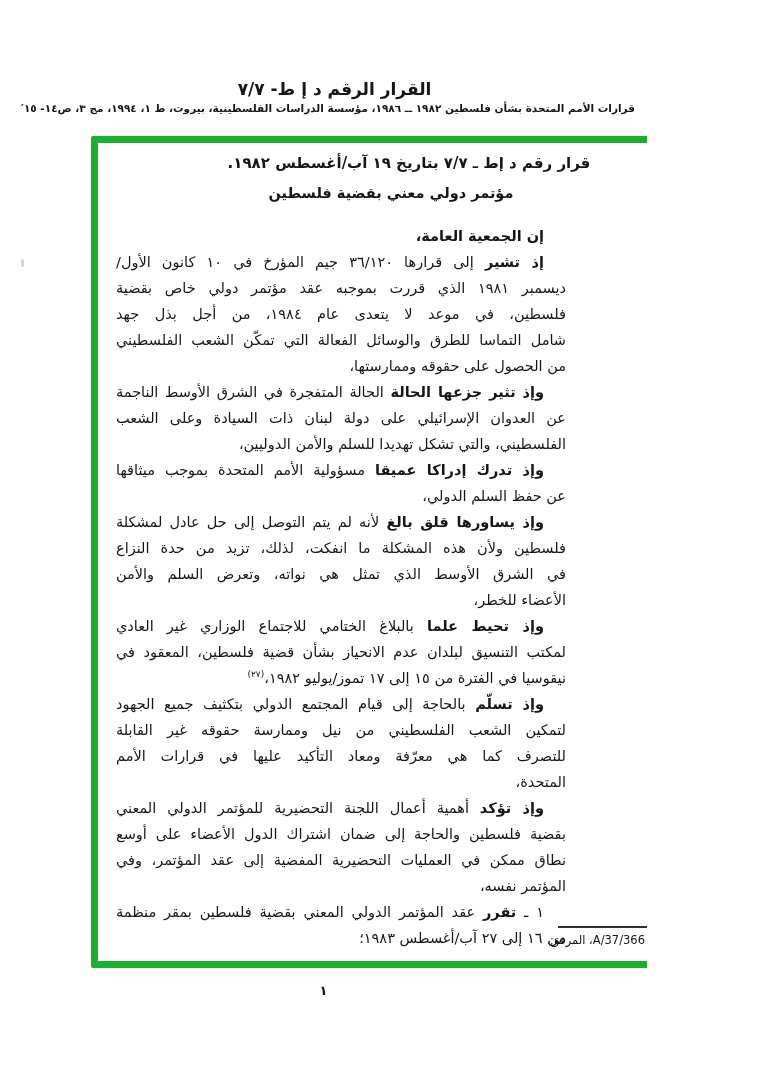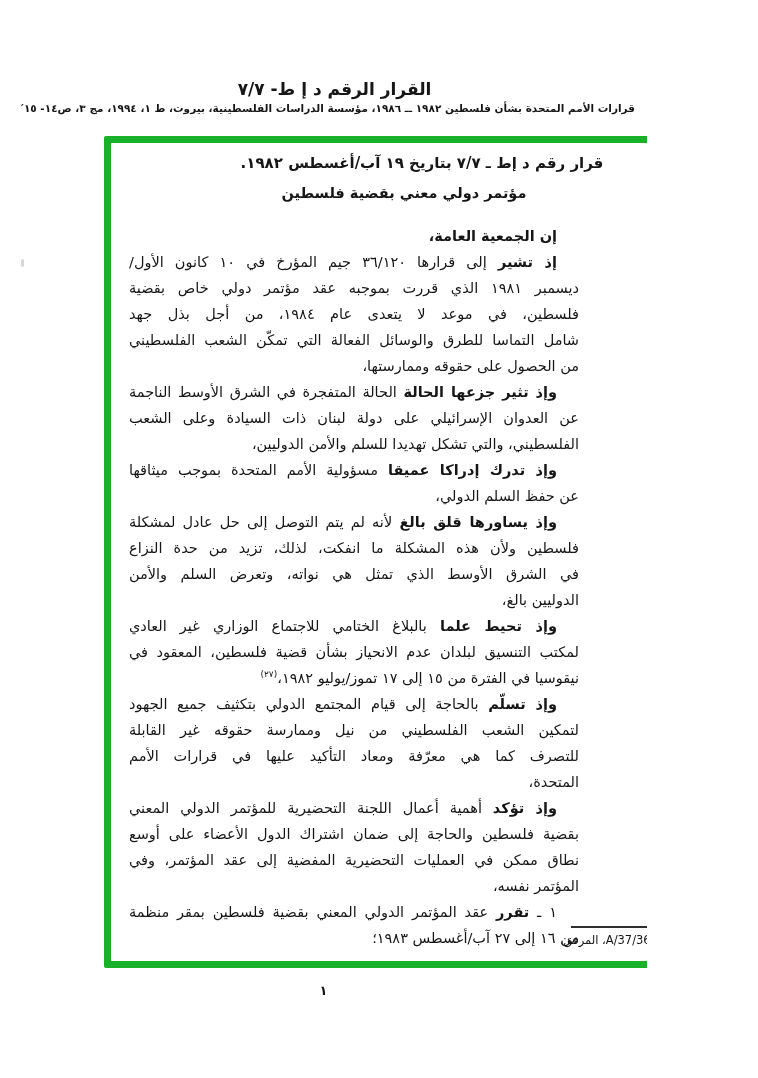--- a/index.html
+++ b/index.html
@@ -17,21 +17,21 @@
     letter-spacing:0.2px;
   }
   .header-subtitle {
     position:absolute; top:101px; right:12px;
     direction:rtl; font-weight:bold; font-size:10.5px; line-height:14px;
     white-space:nowrap;
   }
 
   
   .doc-box {
-    position:absolute; left:104px; top:136px; width:600px; height:832px;
+    position:absolute; left:91px; top:136px; width:600px; height:832px;
     border:7px solid var(--green,#17b22a); border-radius:2px;
     box-sizing:border-box; background:#ffffff;
   }
   .doc-h1 {
     margin:8px 10px 0; direction:rtl; text-align:center;
     padding-left:36px; box-sizing:border-box;
     font-weight:bold; font-size:15px; line-height:24px;
   }
   .doc-h2 {
     margin:7px 6px 0; direction:rtl; text-align:center;
@@ -100,21 +100,21 @@
           <div class="line last">الفلسطيني، والتي تشكل تهديدا للسلم والأمن الدوليين،</div>
         </div>
         <div class="para">
           <div class="line first"><b>وإذ تدرك إدراكا عميقا</b> مسؤولية الأمم المتحدة بموجب ميثاقها</div>
           <div class="line last">عن حفظ السلم الدولي،</div>
         </div>
         <div class="para">
           <div class="line first"><b>وإذ يساورها قلق بالغ</b> لأنه لم يتم التوصل إلى حل عادل لمشكلة</div>
           <div class="line">فلسطين ولأن هذه المشكلة ما انفكت، لذلك، تزيد من حدة النزاع</div>
           <div class="line">في الشرق الأوسط الذي تمثل هي نواته، وتعرض السلم والأمن</div>
-          <div class="line last">الدوليين بالغ،</div>
+          <div class="line last">الأعضاء للخطر،</div>
         </div>
         <div class="para">
           <div class="line first"><b>وإذ تحيط علما</b> بالبلاغ الختامي للاجتماع الوزاري غير العادي</div>
           <div class="line">لمكتب التنسيق لبلدان عدم الانحياز بشأن قضية فلسطين، المعقود في</div>
           <div class="line last">نيقوسيا في الفترة من ١٥ إلى ١٧ تموز/يوليو ١٩٨٢،<sup>(٢٧)</sup></div>
         </div>
         <div class="para">
           <div class="line first"><b>وإذ تسلّم</b> بالحاجة إلى قيام المجتمع الدولي بتكثيف جميع الجهود</div>
           <div class="line">لتمكين الشعب الفلسطيني من نيل وممارسة حقوقه غير القابلة</div>
           <div class="line">للتصرف كما هي معرّفة ومعاد التأكيد عليها في قرارات الأمم</div>

